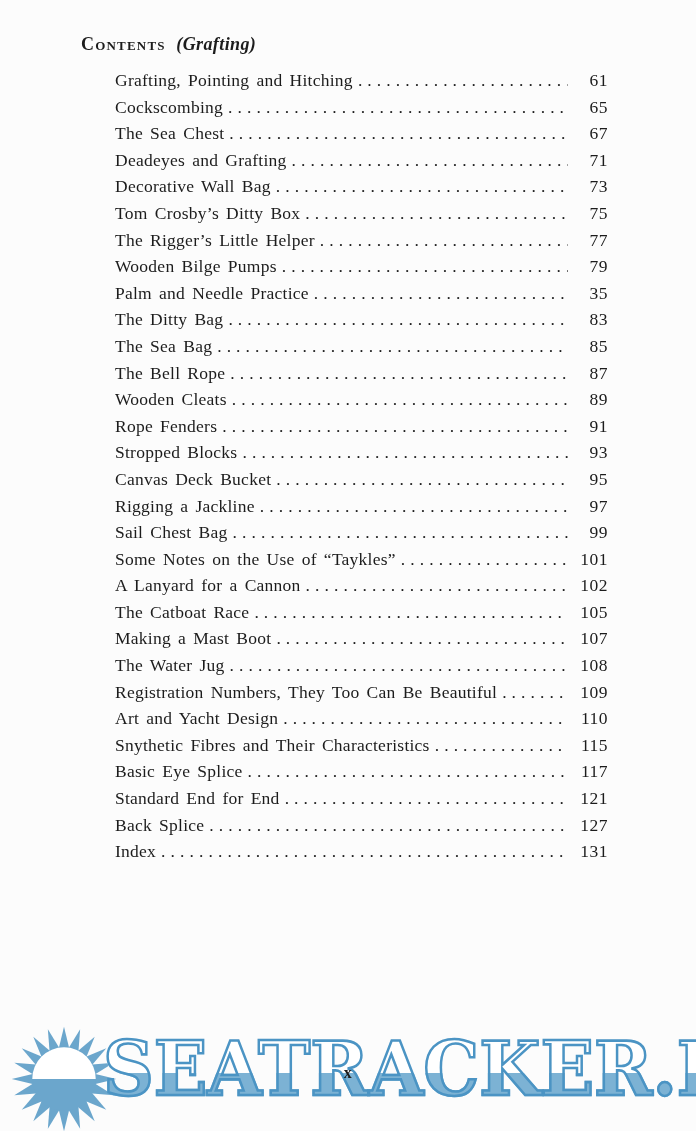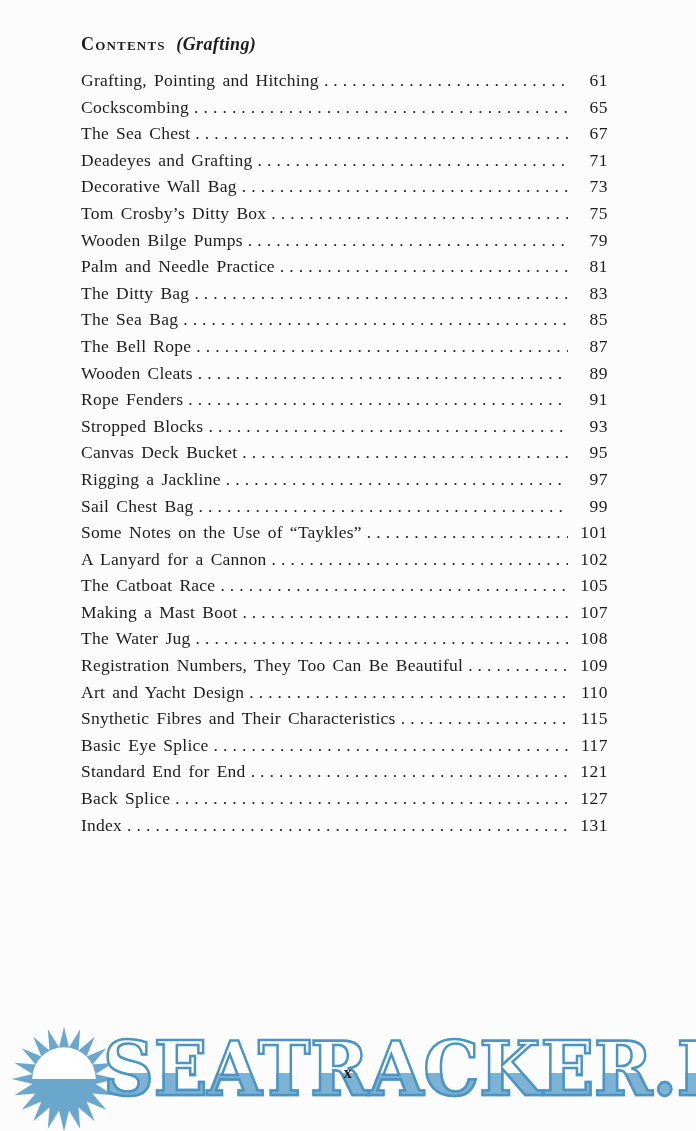--- a/index.html
+++ b/index.html
@@ -23,21 +23,21 @@
   }
   
   .toc{
     position:absolute;left:81px;top:67px;width:527px;
   }
   .toc-row{
     display:flex;align-items:baseline;
     height:26.6px;line-height:26.6px;
     font-size:17.5px;letter-spacing:.25px;word-spacing:2.5px;
   }
-  .toc-title{white-space:nowrap;}
+  .toc-title{white-space:nowrap;margin-left:34px;}
   .toc-leader{
     flex:1;overflow:hidden;white-space:nowrap;
     margin:0 6px 0 5px;height:26.6px;
   }
   .toc-leader::after{
     content:"..........................................................................";
     letter-spacing:5.1px;
   }
   .toc-page{
     min-width:34px;text-align:right;white-space:nowrap;letter-spacing:.5px;
@@ -96,28 +96,33 @@
       <span class="toc-title">Decorative Wall Bag</span>
       <span class="toc-leader"></span>
       <span class="toc-page">73</span>
     </div>
       <div class="toc-row">
       <span class="toc-title">Tom Crosby’s Ditty Box</span>
       <span class="toc-leader"></span>
       <span class="toc-page">75</span>
     </div>
       <div class="toc-row">
+      <span class="toc-title">The Rigger’s Little Helper</span>
+      <span class="toc-leader"></span>
+      <span class="toc-page">77</span>
+    </div>
+      <div class="toc-row">
       <span class="toc-title">Wooden Bilge Pumps</span>
       <span class="toc-leader"></span>
       <span class="toc-page">79</span>
     </div>
       <div class="toc-row">
       <span class="toc-title">Palm and Needle Practice</span>
       <span class="toc-leader"></span>
-      <span class="toc-page">81</span>
+      <span class="toc-page">35</span>
     </div>
       <div class="toc-row">
       <span class="toc-title">The Ditty Bag</span>
       <span class="toc-leader"></span>
       <span class="toc-page">83</span>
     </div>
       <div class="toc-row">
       <span class="toc-title">The Sea Bag</span>
       <span class="toc-leader"></span>
       <span class="toc-page">85</span>

